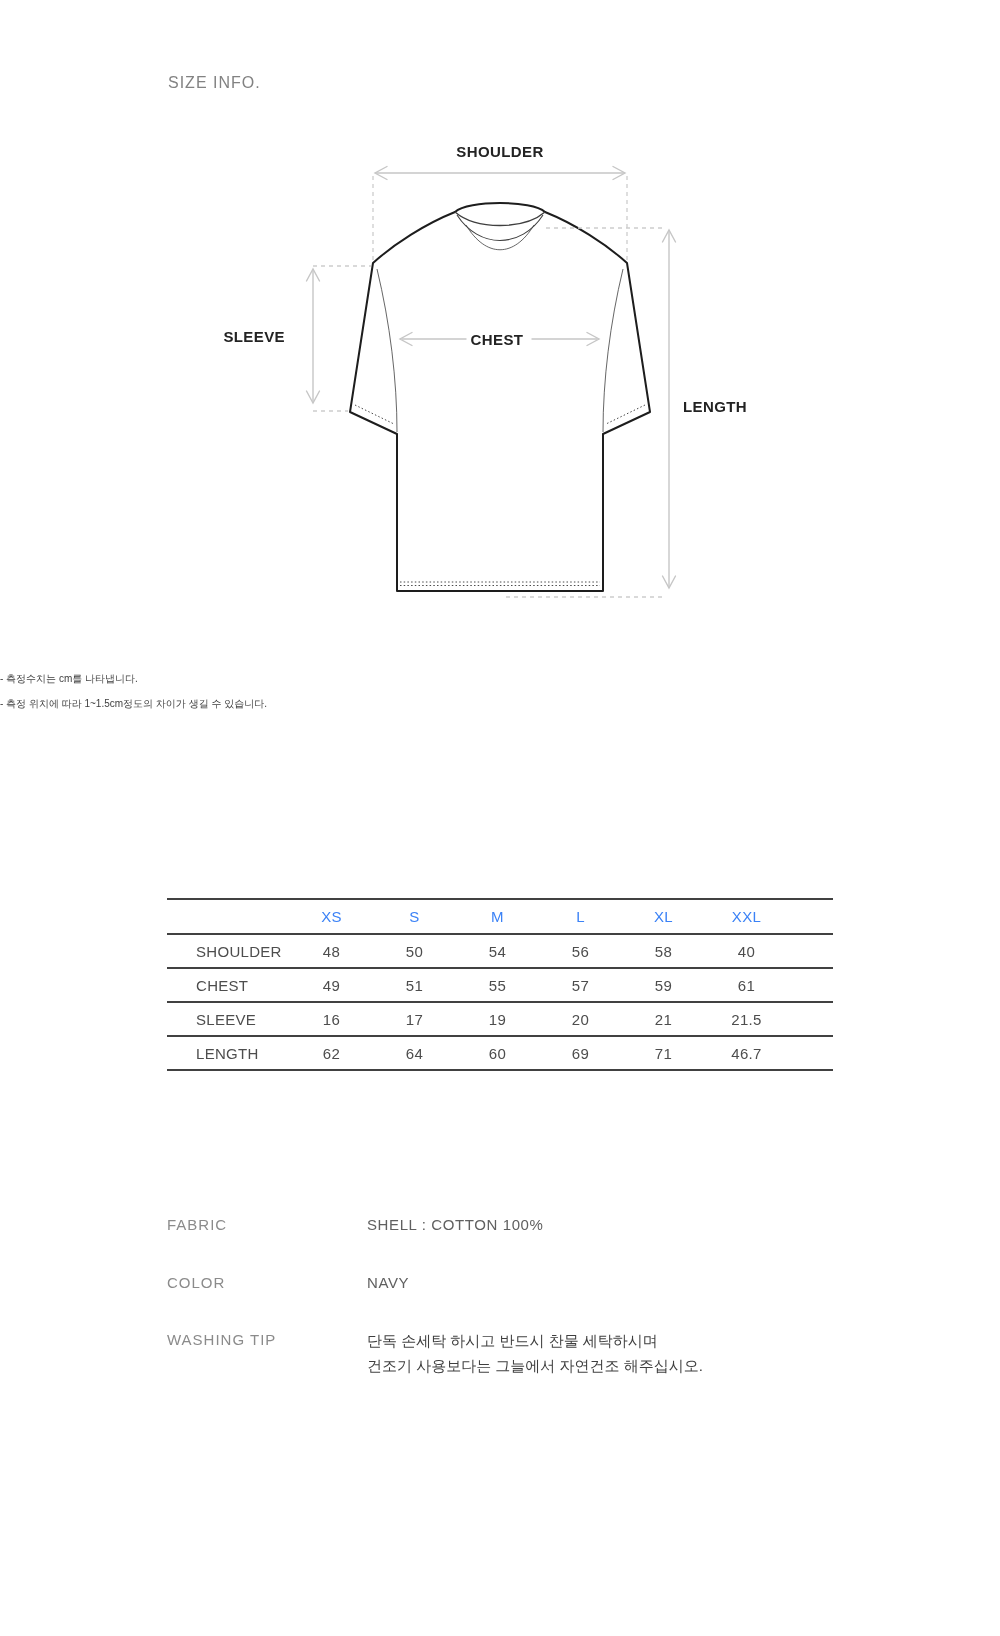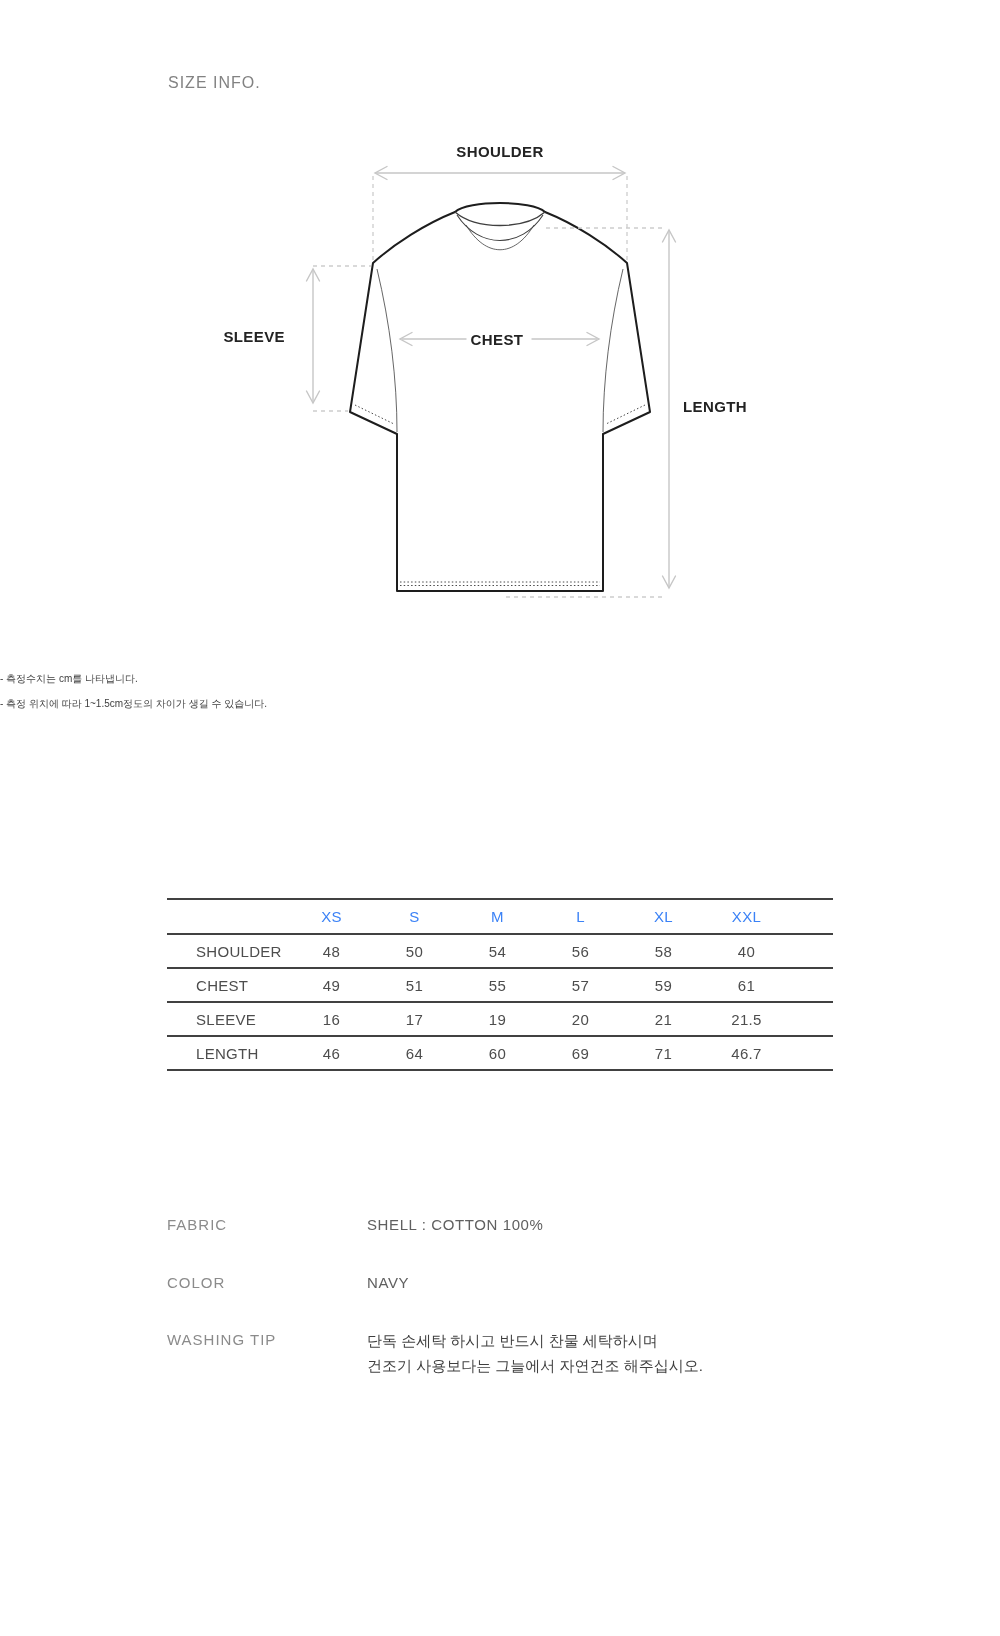--- a/index.html
+++ b/index.html
@@ -193,21 +193,21 @@
           <td>16</td>
           <td>17</td>
           <td>19</td>
           <td>20</td>
           <td>21</td>
           <td>21.5</td>
           <td></td>
         </tr>
         <tr>
           <td class="rowlabel">LENGTH</td>
-          <td>46</td>
+          <td>62</td>
           <td>64</td>
           <td>60</td>
           <td>69</td>
           <td>71</td>
           <td>46.7</td>
           <td></td>
         </tr>
       </tbody>
     </table>
   </div>

